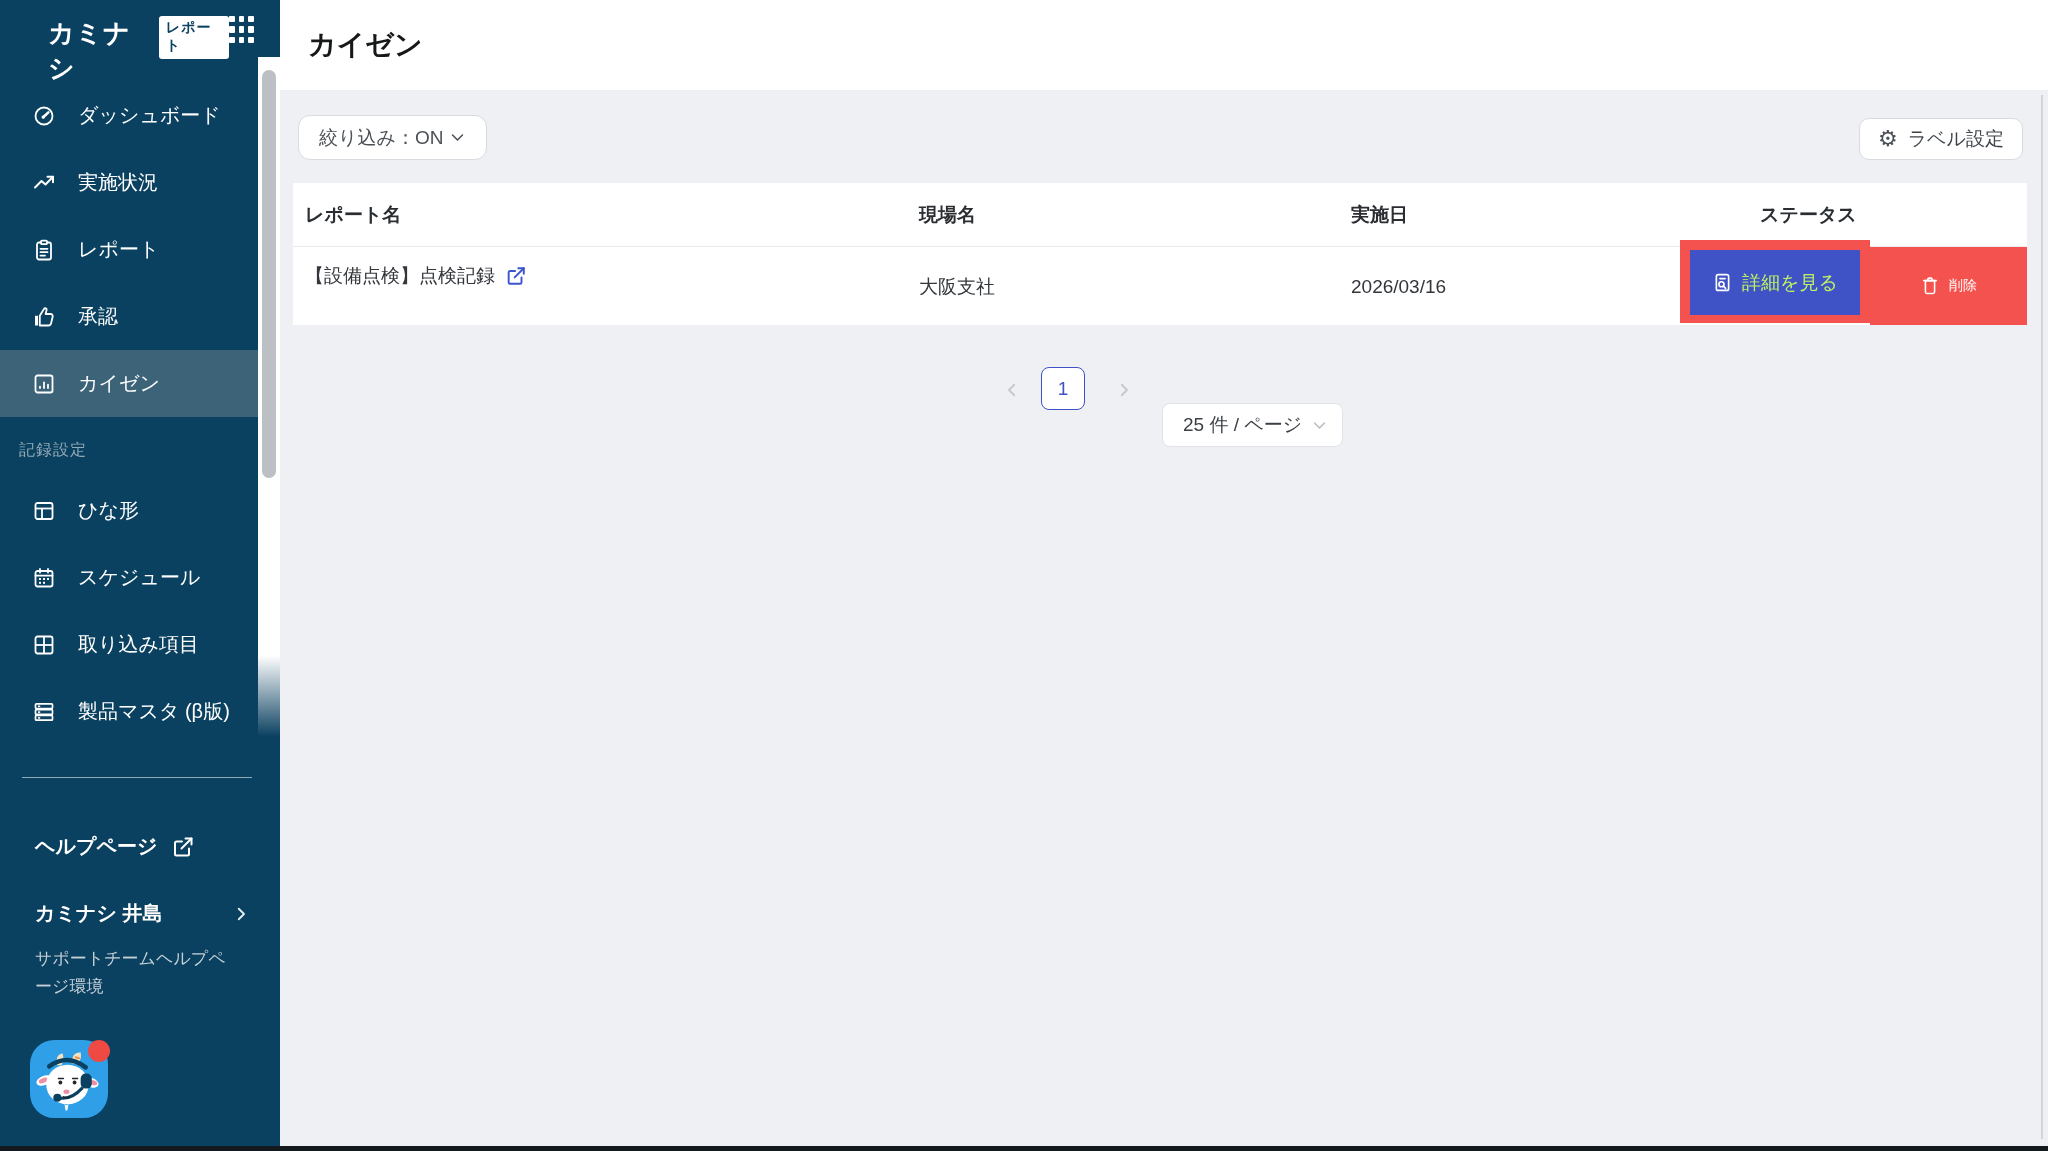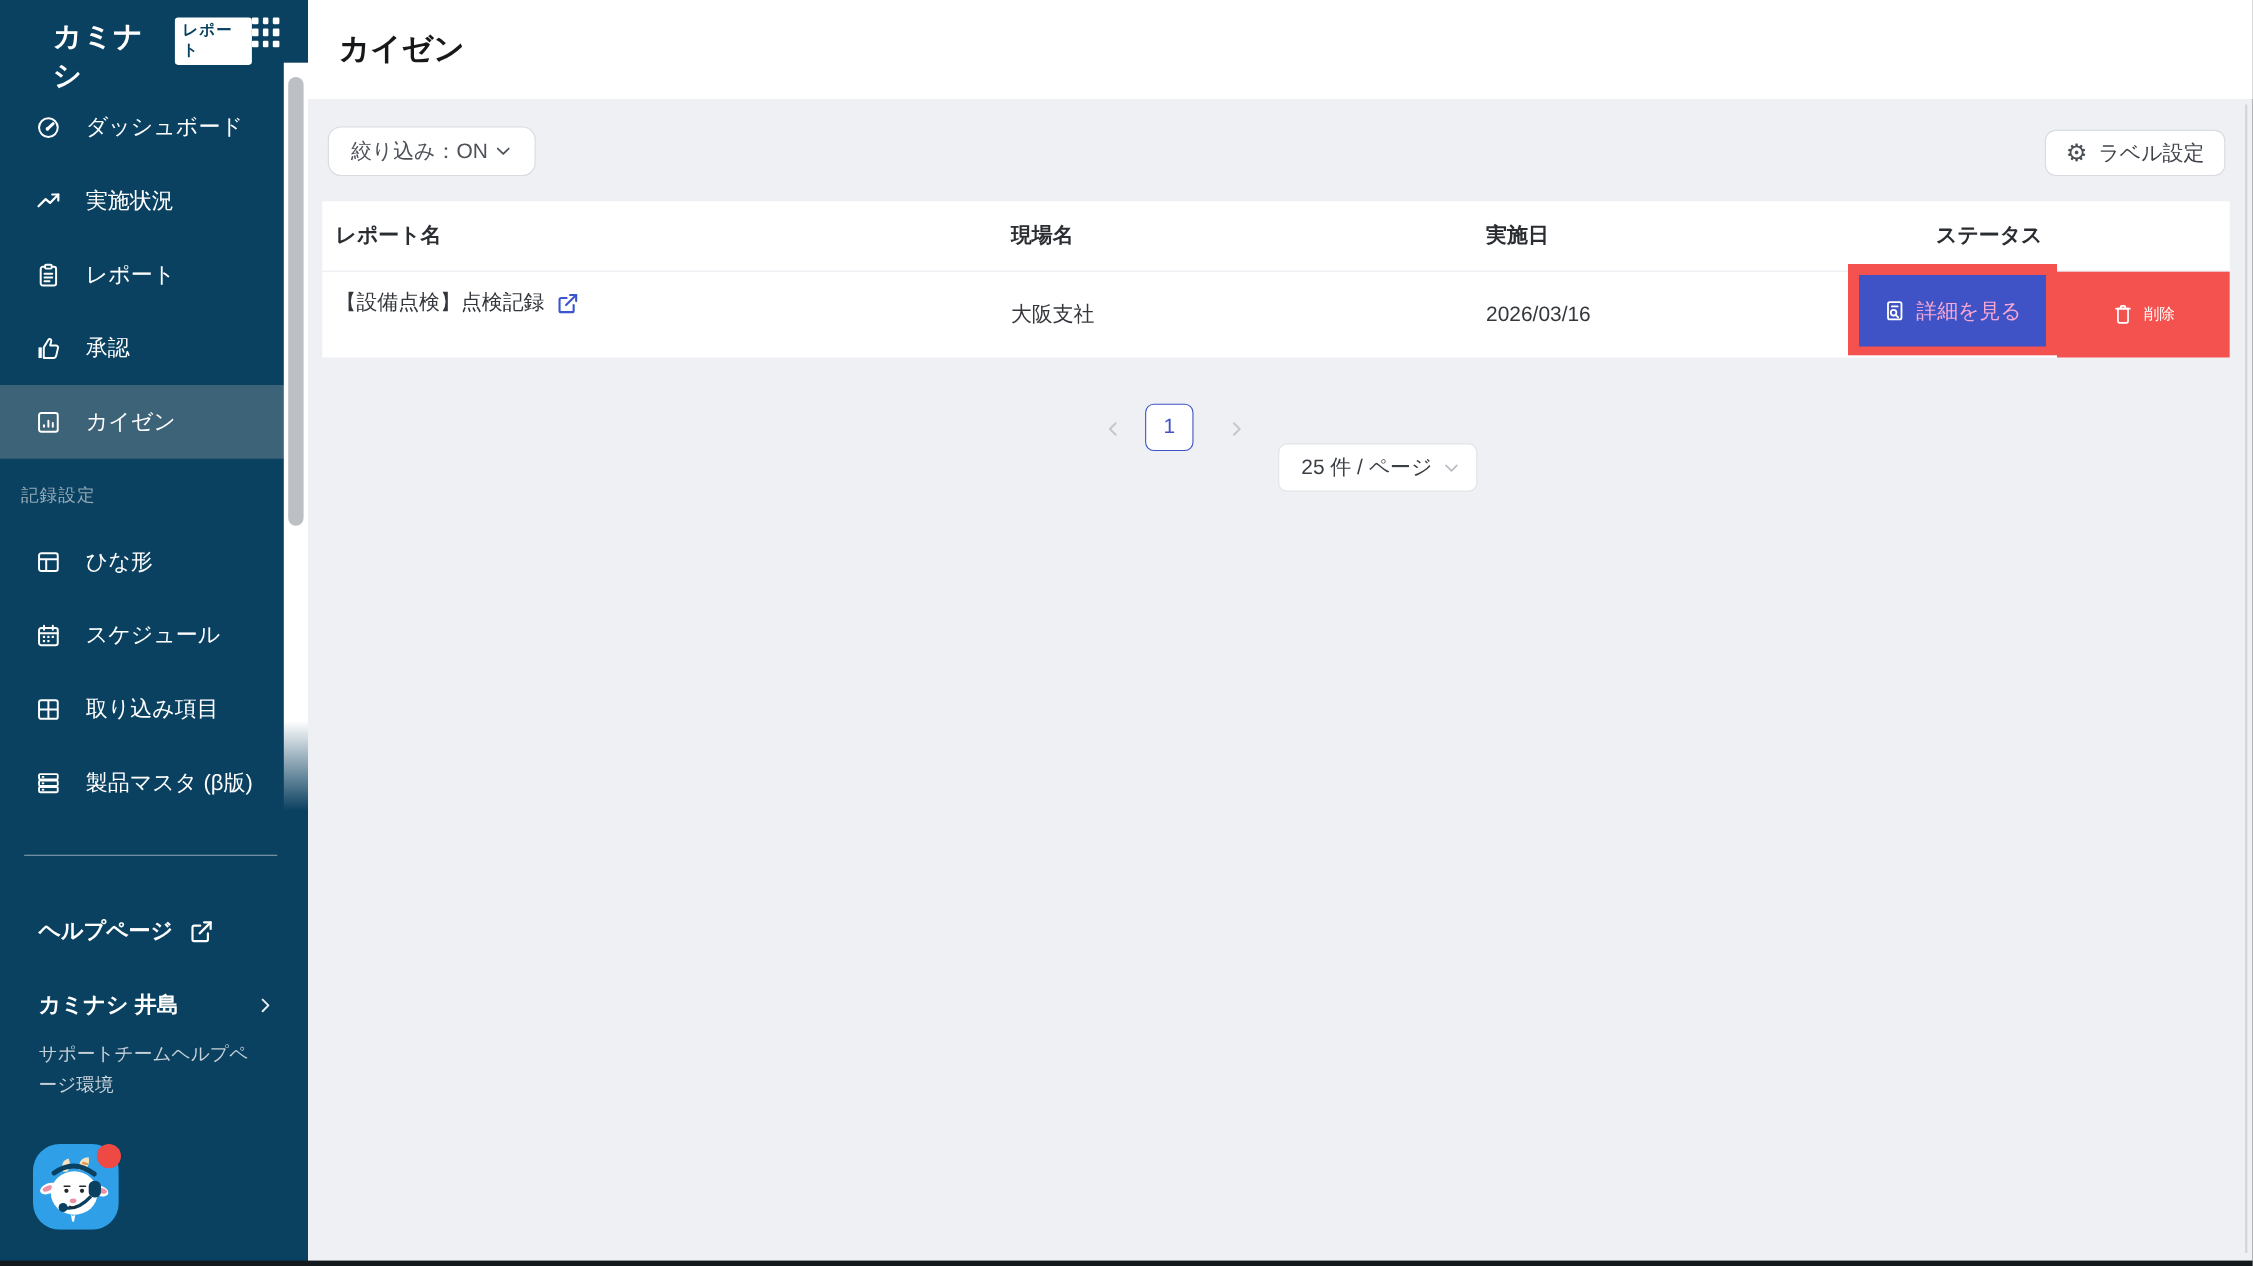--- a/index.html
+++ b/index.html
@@ -47,21 +47,21 @@
   
   .card { position:absolute; left:13px; right:21px; top:183px; height:142px; background:#fff; }
   .thead { position:absolute; left:0; right:0; top:0; height:64px; border-bottom:1px solid #e9ebef;text-decoration:underline; }
   .th { position:absolute; top:0; line-height:64px; font-size:19px; font-weight:bold; color:#2a2d31; white-space:nowrap; }
   .trow { position:absolute; left:0; right:0; top:65px; height:77px; }
   .td { position:absolute; top:0; line-height:77px; font-size:19px; color:#33373c; white-space:nowrap; }
   .c1 { left:12px; } .c2 { left:626px; } .c3 { left:1058px; } .c4 { left:1467px; }
   .report-cell { display:flex; align-items:center; gap:10px; height:55px; }
   .report-cell svg { width:22px; height:22px; color:#3b55d0; cursor:pointer; }
   .annotation-highlight { position:absolute; left:1387px; top:57px; width:190px; height:83px; background:#f4524e; }
-  .detail-btn { position:absolute; left:10px; top:10px; width:170px; height:65px; background:#3f53c6; color:#f9a8d4;
+  .detail-btn { position:absolute; left:10px; top:10px; width:170px; height:65px; background:#3f53c6; color:#bef264;
     display:flex; align-items:center; justify-content:center; gap:9px; font-size:19px; border:none; cursor:pointer;text-align:center; }
   .detail-btn svg { width:21px; height:21px; }
   .delete-btn { position:absolute; left:1577px; top:64px; width:157px; height:78px; background:#f4524e; color:#fff;
     display:flex; align-items:center; justify-content:center; gap:9px; font-size:14px; border:none; cursor:pointer; }
   .delete-btn svg { width:20px; height:20px; }
   
   .pg-chevron { position:absolute; top:380px; width:18px; height:20px; color:#c4c7cc; cursor:pointer; }
   .pg-prev { left:723px; } .pg-next { left:835px; }
   .pg-page { position:absolute; left:761px; top:367px; width:44px; height:43px; background:#fff; border:1.5px solid #3f53c6;
     border-radius:8px; color:#3f53c6; font-size:19px; display:flex; align-items:center; justify-content:center; cursor:pointer; }

